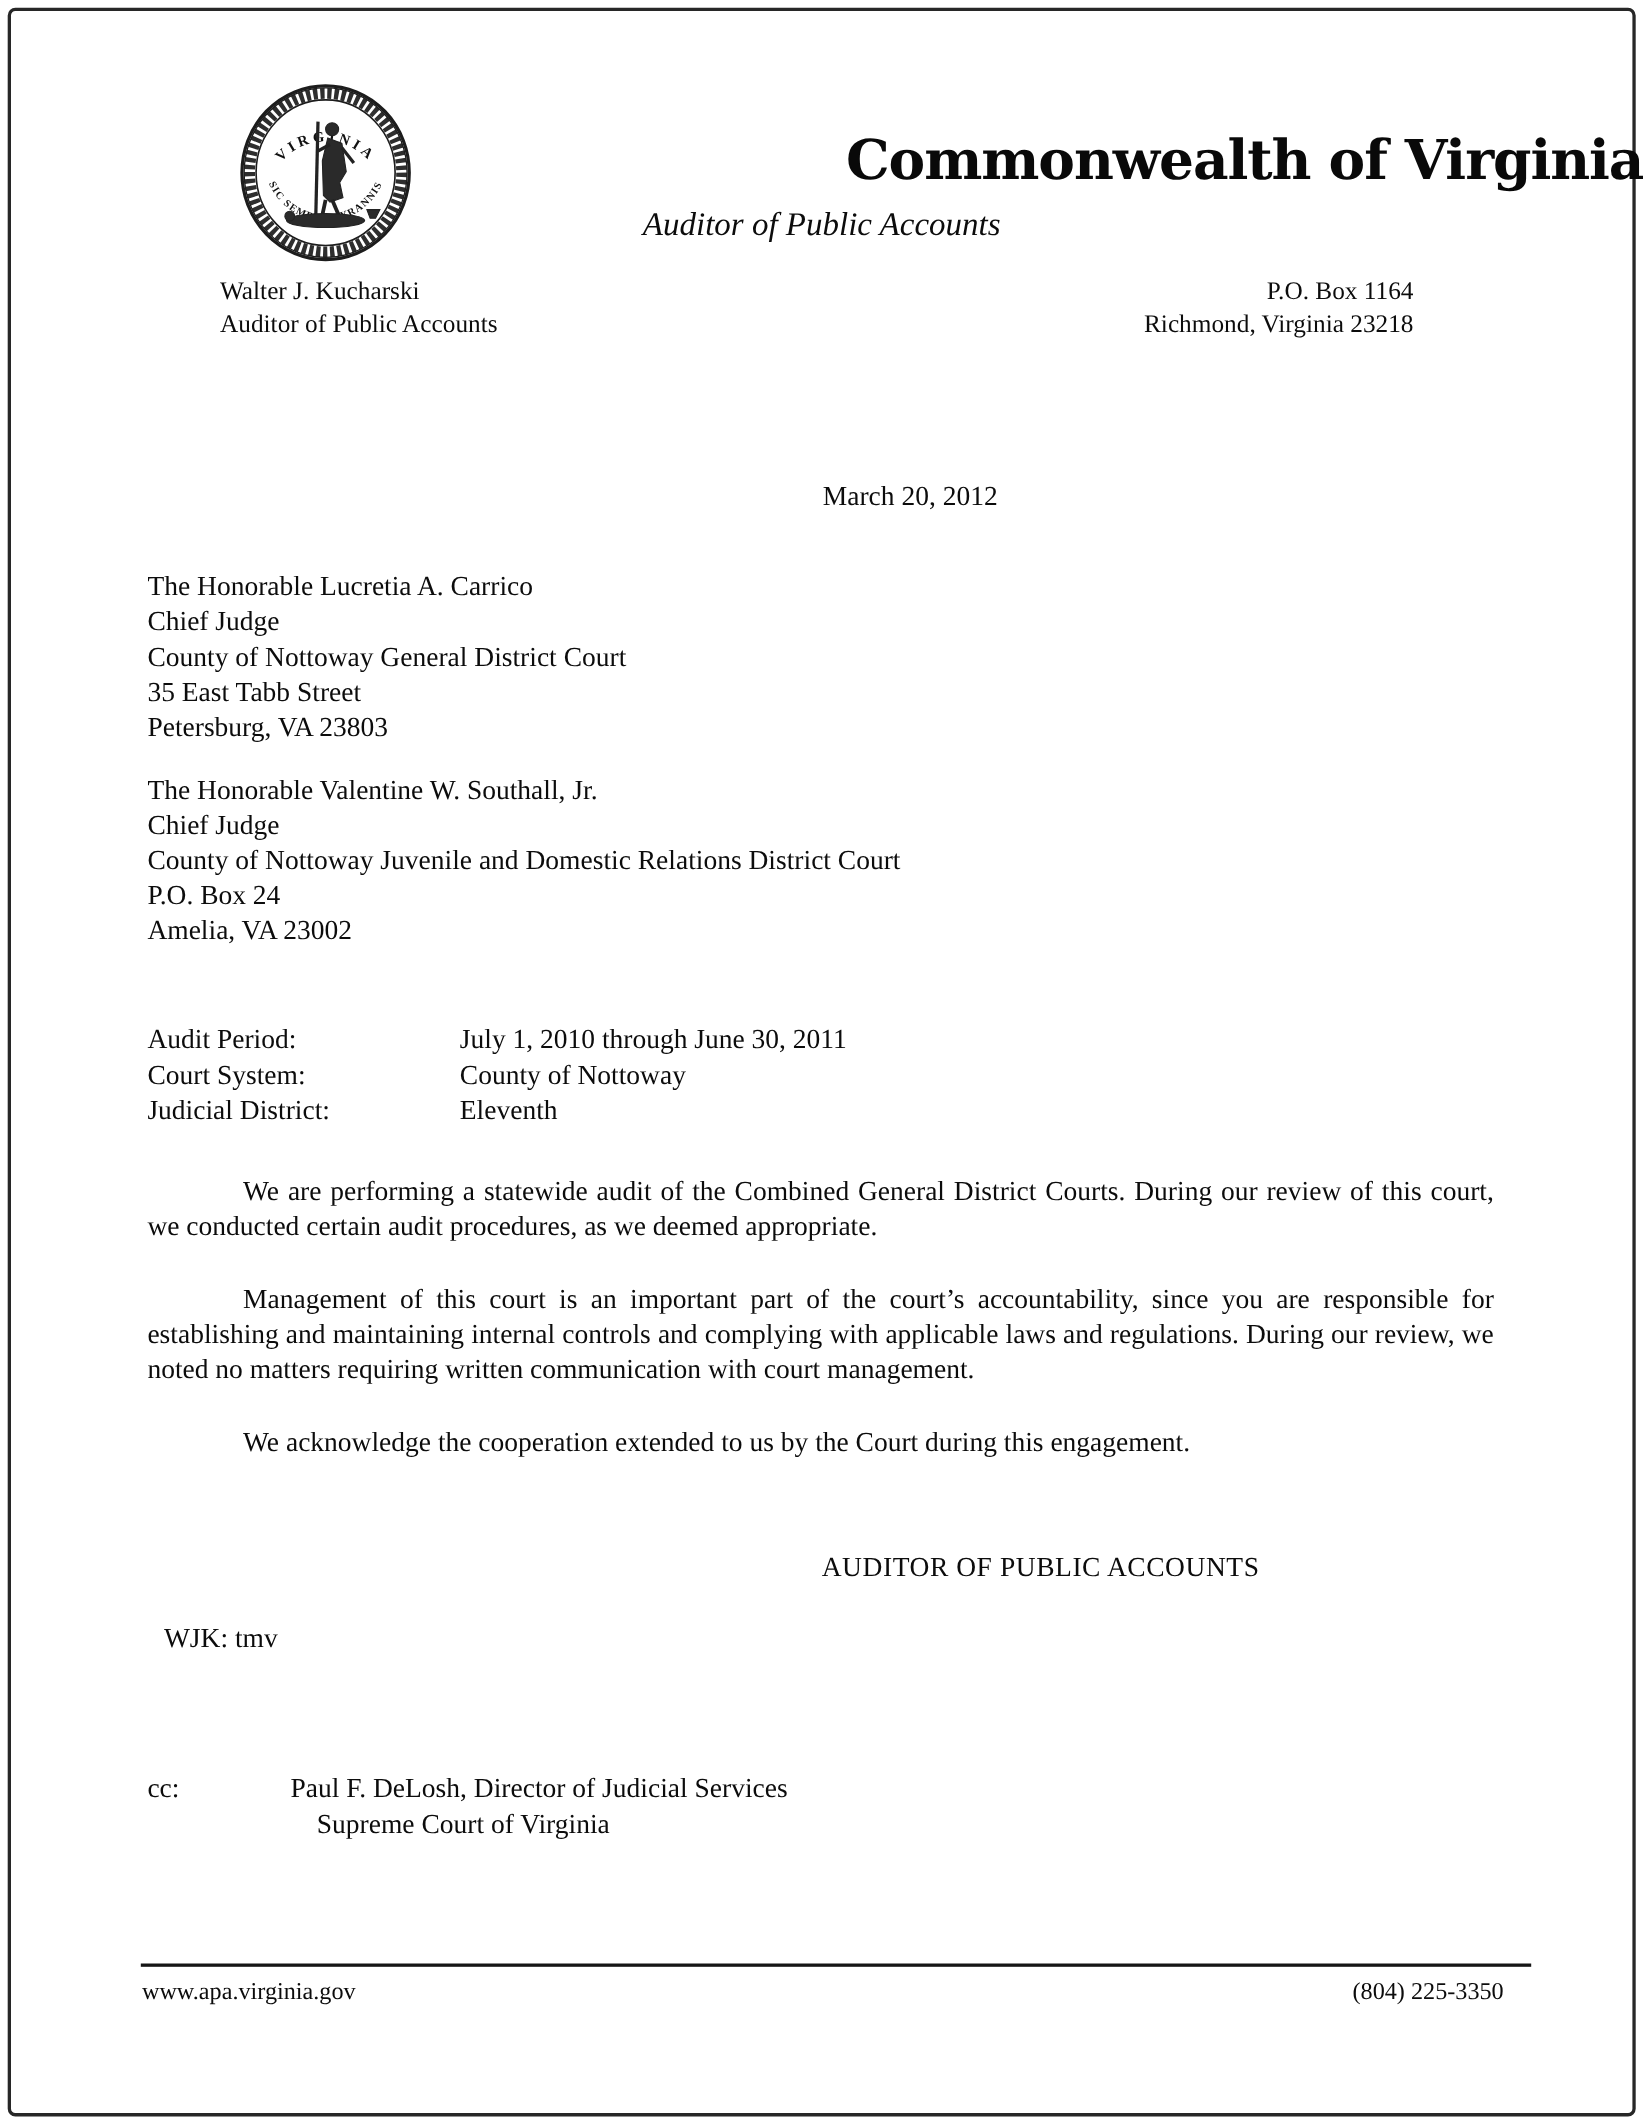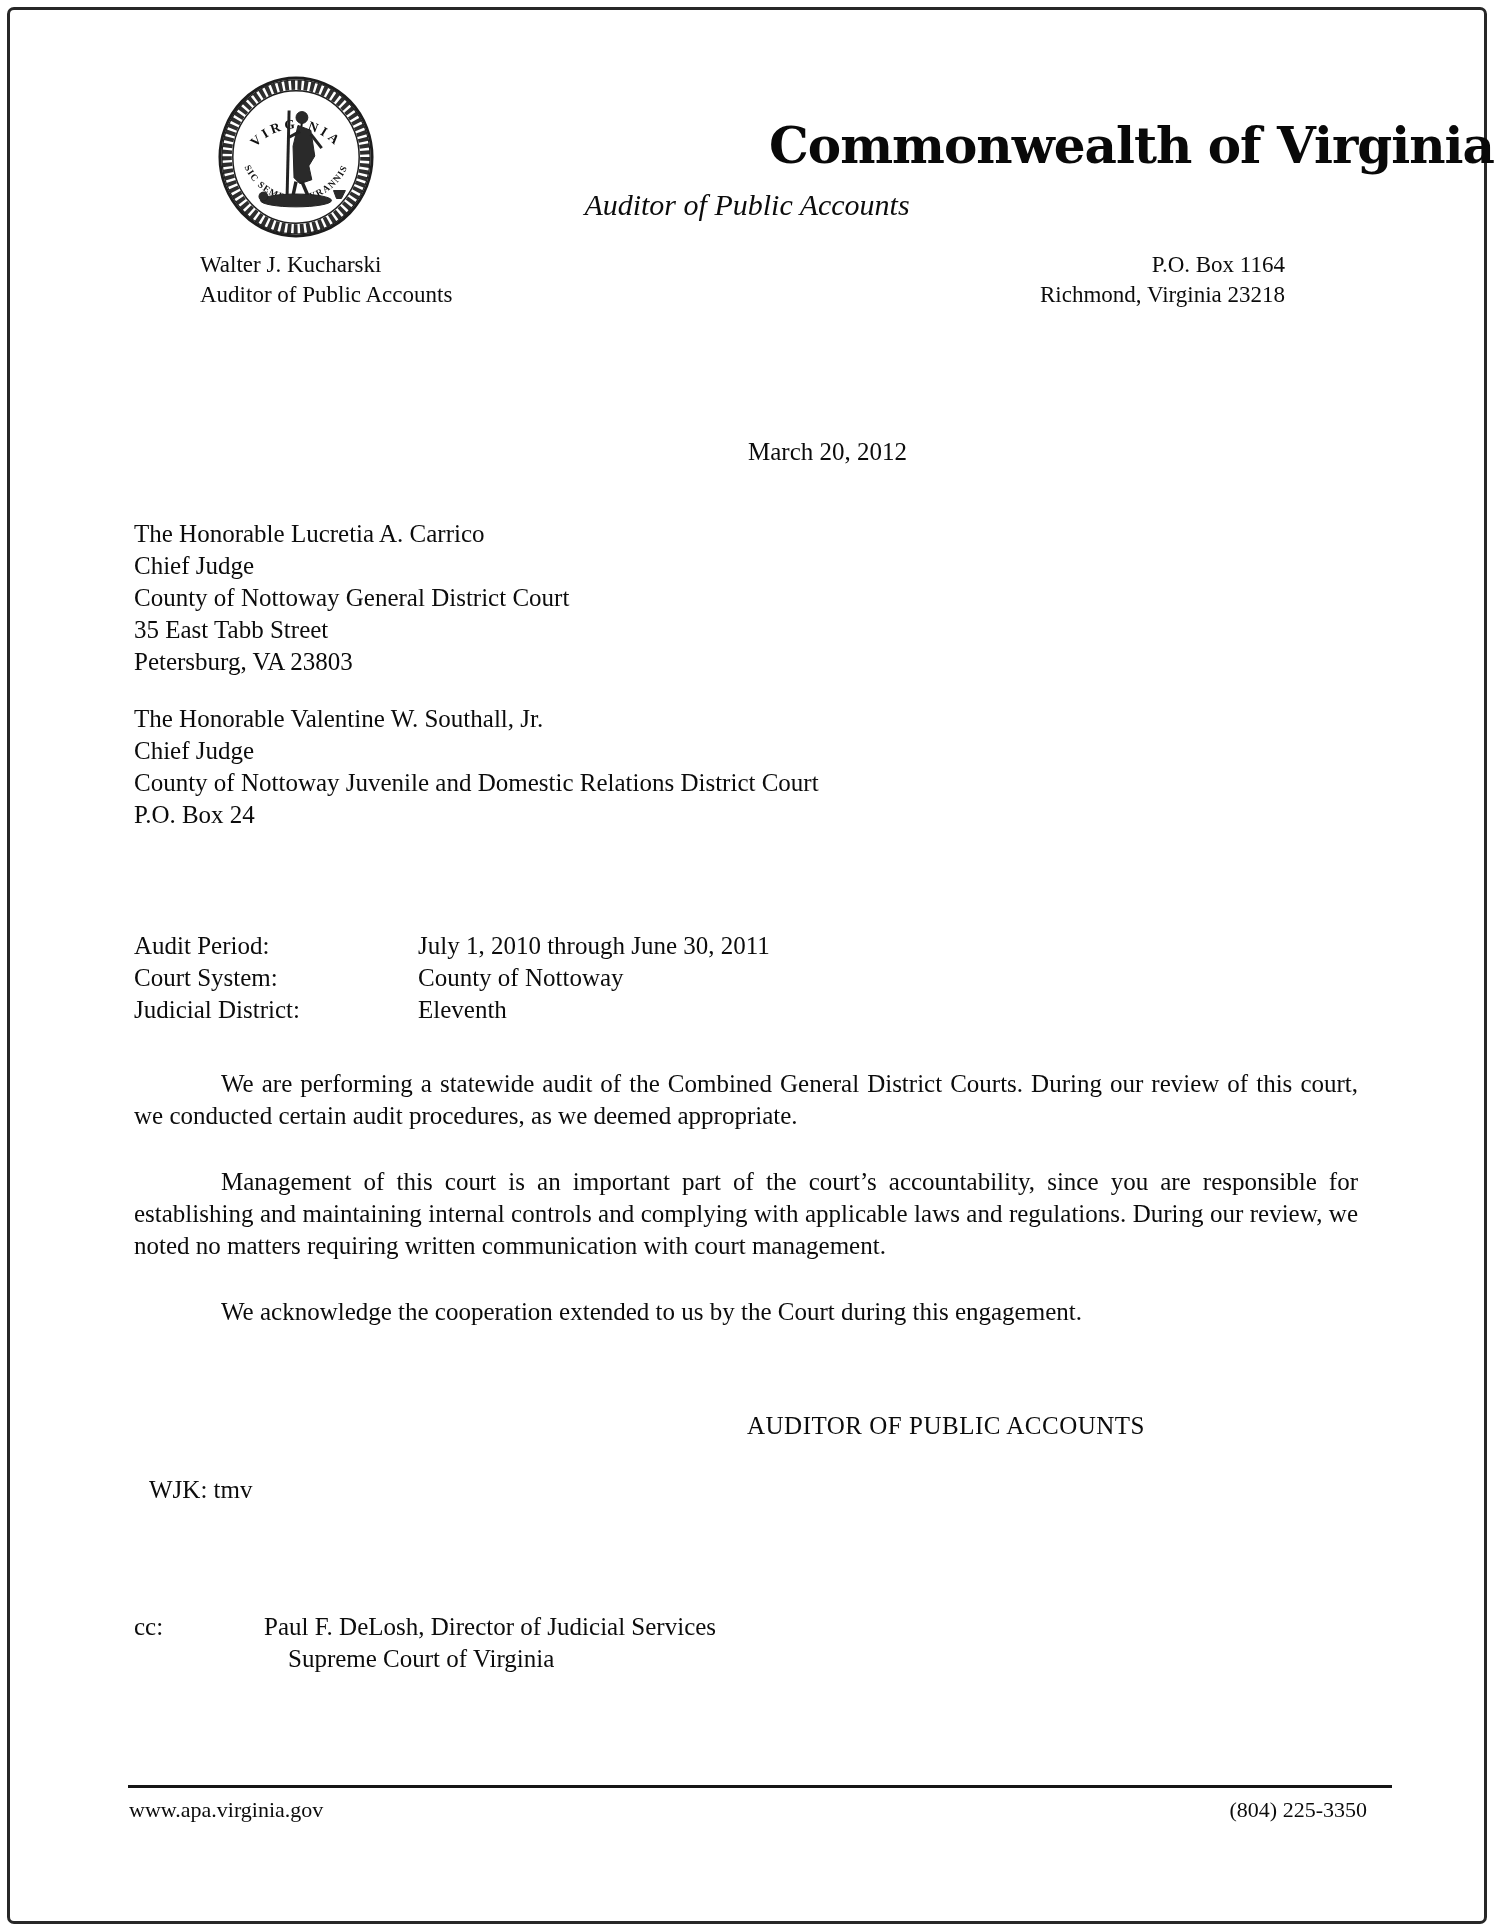--- a/index.html
+++ b/index.html
@@ -142,20 +142,21 @@
     <div>County of Nottoway General District Court</div>
     <div>35 East Tabb Street</div>
     <div>Petersburg, VA 23803</div>
   </div>
 
   <div class="abs addr addr-2">
     <div>The Honorable Valentine W. Southall, Jr.</div>
     <div>Chief Judge</div>
     <div>County of Nottoway Juvenile and Domestic Relations District Court</div>
     <div>P.O. Box 24</div>
+    <div>Amelia, VA 23002</div>
   </div>
 
   <div class="abs audit-info">
     <div class="audit-row">
       <span class="audit-label">Audit Period:</span>
       <span>July 1, 2010 through June 30, 2011</span>
     </div>
     <div class="audit-row">
       <span class="audit-label">Court System:</span>
       <span>County of Nottoway</span>

